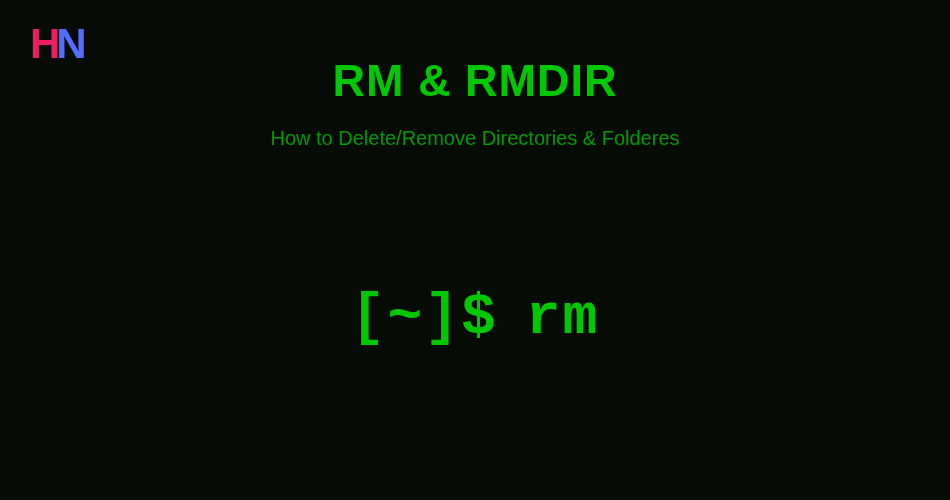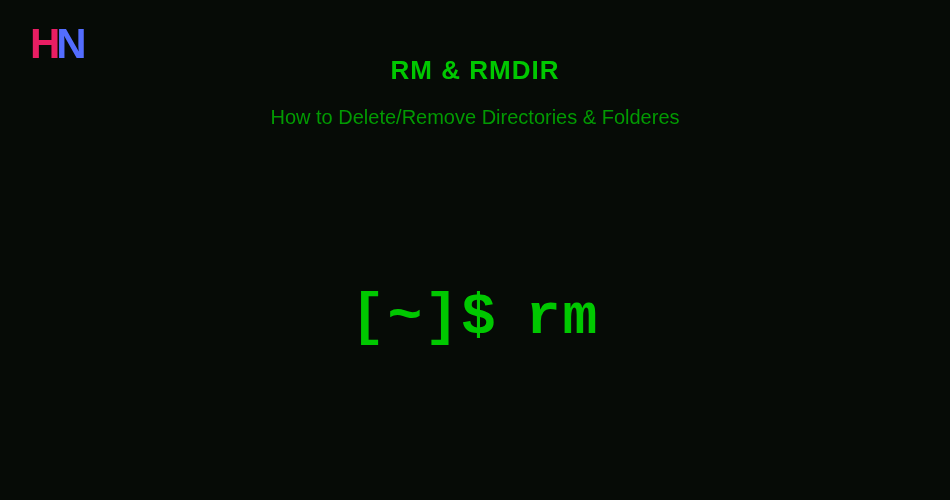--- a/index.html
+++ b/index.html
@@ -33,21 +33,21 @@
     .content {
       position: absolute;
       top: 55px;
       left: 50%;
       transform: translateX(-50%);
       text-align: center;
       width: 100%;
     }
     .title {
       color: #00c800;
-      font-size: 26px;
+      font-size: 45px;
       font-weight: bold;
       letter-spacing: 1px;
       margin-bottom: 20px;
     }
     .subtitle {
       color: #029a02;
       font-size: 20px;
       font-weight: normal;
     }
     .terminal {

